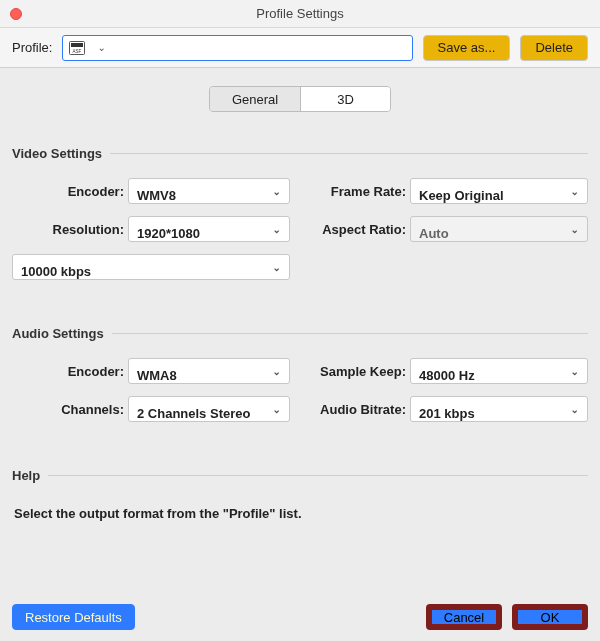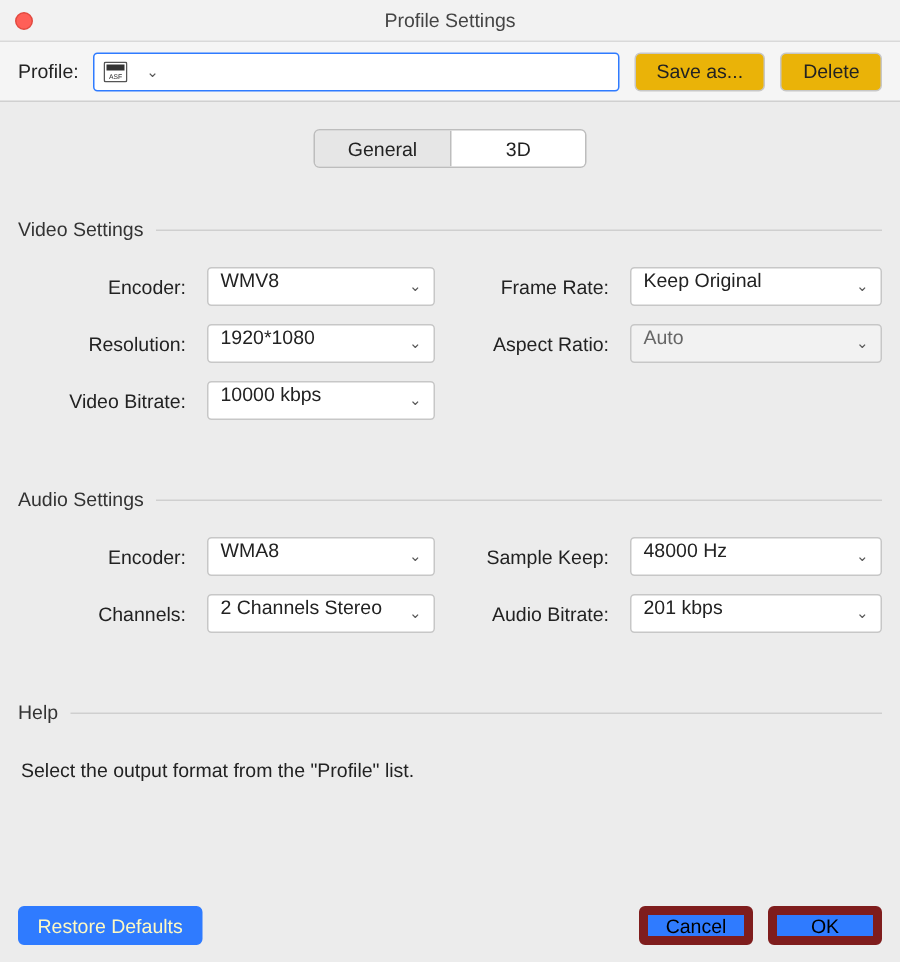--- a/index.html
+++ b/index.html
@@ -97,20 +97,21 @@
     font-size: 13px;
     background: #fff;
     text-align: right;
   }
   .seg-btn.active {
     background: #e6e6e6;
   }
   .seg-btn + .seg-btn { border-left: 1px solid #bdbdbd; }
   .group {
     margin-top: 24px;
+    font-weight: bold;
   }
   .group-header {
     position: relative;
     height: 14px;
     margin-bottom: 18px;
   }
   .group-header .line {
     position: absolute; left: 0; right: 0; top: 50%;
     height: 1px; background: #cfcfcf;
   }
@@ -119,33 +120,33 @@
     background: #ececec; padding-right: 8px;
     font-size: 13px; color: #333;
   }
   .row {
     display: flex; align-items: center;
     gap: 20px;
     margin-bottom: 12px;
   }
   .field {
     display: flex; align-items: center;
-    gap: 14px;
+    gap: 4px;
     flex: 1;
   }
   .field-label {
     width: 112px; text-align: right; font-size: 13px; color: #222;
   }
   .select {
     flex: 1;
     height: 26px;
     background: #fff;
     border: 1px solid #c7c7c7;
     border-radius: 3px;
-    display: flex; align-items: flex-start;
+    display: flex; align-items: flex-end;
     padding: 0 8px;
     position: relative;
     font-size: 13px;
   }
   .select .chev {
     position: absolute; right: 8px; top: 50%; transform: translateY(-50%);
     font-size: 10px; color: #555;
   }
   .select.disabled {
     background: #f2f2f2; color: #666;
@@ -242,21 +243,20 @@
           <div class="field-label" style="width:96px">Aspect Ratio:</div>
           <div class="select disabled">
             <span>Auto</span>
             <span class="chev">⌄</span>
           </div>
         </div>
       </div>
 
       <div class="row">
         <div class="field">
-          <div class="field-label">Video Bitrate:</div>
           <div class="select">
             <span>10000 kbps</span>
             <span class="chev">⌄</span>
           </div>
         </div>
         <div class="field" style="visibility:hidden">
           <div class="field-label" style="width:96px"></div>
           <div class="select"></div>
         </div>
       </div>

